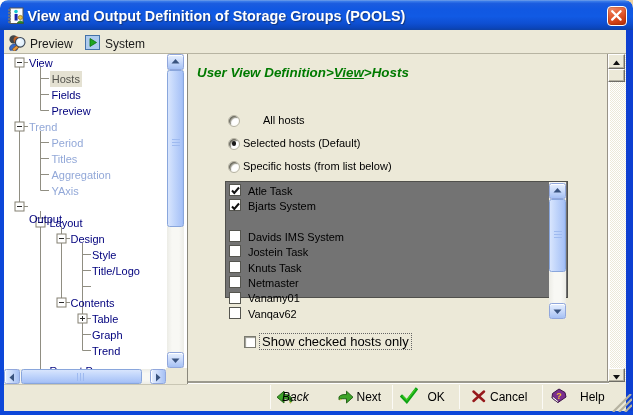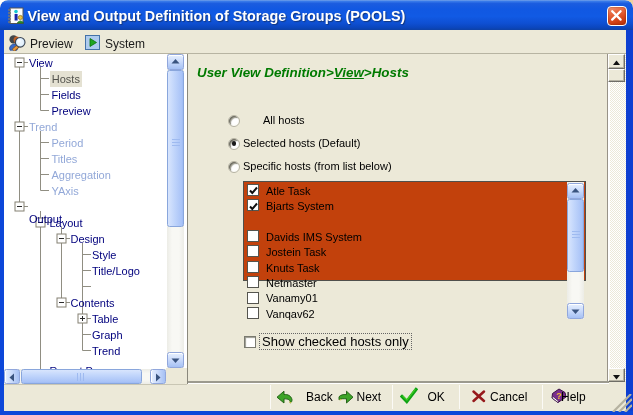--- a/index.html
+++ b/index.html
@@ -32,21 +32,21 @@
 .sthumbh{border:1px solid #89a6dc;border-radius:2.5px;background:linear-gradient(180deg,#d8e5fd 0%,#c2d6fb 40%,#a9c3f7 90%,#9cbaf4 100%);}
 .strackv{background:linear-gradient(90deg,#ececE6 0%,#f8f8f4 30%,#f8f8f4 70%,#ececE6 100%);}
 .strackh{background:linear-gradient(180deg,#ececE6 0%,#f8f8f4 30%,#f8f8f4 70%,#ececE6 100%);}
 
 #rpanel{left:188px;top:54px;width:420.5px;height:330px;background:#ECE9D8;}
 .blacktext{font-size:11px;color:#000;white-space:nowrap;}
 #crumb{left:197px;top:64.5px;font-size:13.4px;font-weight:bold;font-style:italic;color:#007A00;white-space:nowrap;}
 .radio{width:12px;height:12px;border-radius:50%;background:#fff;border:1px solid #B5B2A1;box-shadow:inset 1px 1px 0 #6E6D62, inset -1px -1px 0 #fdfdf8, inset 2px 2px 1px #9d9c90;}
 .rdot{width:4.5px;height:4.5px;border-radius:50%;background:#1a1a1a;left:2.8px;top:2.8px;}
 
-#listbox{left:243px;top:181px;width:342.5px;height:100px;border:1px solid #50504c;background:#c2410c;}
+#listbox{left:225px;top:181px;width:342.5px;height:117px;border:1px solid #50504c;background:#737373;}
 .lrow{position:absolute;left:0;width:100%;height:15.4px;}
 .lchk{position:absolute;left:2.5px;top:1.2px;width:12px;height:12px;background:#fff;border:1px solid #55554f;}
 .ltext{position:absolute;left:22px;top:1px;font-size:11px;line-height:15px;color:#000;white-space:nowrap;}
 .chkmark{position:absolute;left:0.5px;top:0.5px;}
 
 .cbtn{background:#ECE9D8;border-top:1px solid #fff;border-left:1px solid #fff;border-right:1px solid #6e6d66;border-bottom:1px solid #6e6d66;box-shadow:inset -1px -1px 0 #b5b2a3;}
 #ctrack{left:607px;top:54px;width:18.5px;height:328px;background:repeating-conic-gradient(#fff 0% 25%,#ECE9D8 0% 50%) 0 0/2px 2px;border-left:1px solid #979287;box-shadow:inset 1px 0 0 #fff, inset 2px 0 0 #fff;}
 
 #tbedge{left:3.5px;top:384px;width:183px;height:1px;background:#c9c6b4;}
 #groove{left:188px;top:381.3px;width:421px;height:2.4px;background:#9c9a8e;border-bottom:1.2px solid #fff;}
@@ -300,21 +300,21 @@
   <div class="abs bsep" style="left:269.5px;"></div>
   <div class="abs bsep" style="left:391.5px;"></div>
   <div class="abs bsep" style="left:459px;"></div>
   <div class="abs bsep" style="left:542px;"></div>
   <div class="abs" style="left:276px;top:389.5px;">
     <svg width="17" height="14" viewBox="0 0 17 14">
       <path d="M1,7.2 L8,1.2 L8,4.6 C12,4.1 15,5.8 16,9.5 C16.2,11.2 15.3,12.4 14.2,13 C14.6,10.4 12.8,8.6 8,8.9 L8,13 Z" fill="#3DA428" stroke="#1C5A10" stroke-width="0.9"></path>
       <path d="M13,11.5 L15.5,12.5 L14,13.2 Z" fill="#E8D63A"></path>
     </svg>
   </div>
-  <div class="abs btext" style="left:306px;">Back</div>
+  <div class="abs btext" style="left:282px;font-style:italic;">Back</div>
   <div class="abs" style="left:337.5px;top:389.5px;">
     <svg width="16" height="14" viewBox="0 0 16 14">
       <path d="M15,7.2 L8.5,1.2 L8.5,4.6 C5,4.2 2.5,5 1,6.8 L1,9.8 C3.2,8.6 5.5,8.5 8.5,8.9 L8.5,13 Z" fill="#3DA428" stroke="#1C5A10" stroke-width="0.9"></path>
       <path d="M1.5,9 L4,9.8 L2,10.5 Z" fill="#E8D63A"></path>
     </svg>
   </div>
   <div class="abs btext" style="left:356.5px;">Next</div>
   <div class="abs" style="left:399.5px;top:386.5px;">
     <svg width="18" height="18" viewBox="0 0 18 18">
       <path d="M2,9.5 L6.8,14.5 L16,2.5" fill="none" stroke="#0FA314" stroke-width="3.1" stroke-linecap="square"></path>
@@ -331,21 +331,21 @@
     </svg>
   </div>
   <div class="abs btext" style="left:490px;">Cancel</div>
   <div class="abs" style="left:550px;top:388px;">
     <svg width="18" height="17" viewBox="0 0 18 17">
       <path d="M2,10 L8,14.5 L16,9 L15,4.5 L9,1 L2.5,5.5 Z" fill="#7A2E8E" stroke="#3a1145" stroke-width="1"></path>
       <path d="M2,10 L8,14.5 L8.5,13 L3,8.5 Z" fill="#fff" stroke="#3a1145" stroke-width="0.7"></path>
       <text x="9" y="11" font-size="9" font-weight="bold" fill="#F0C030" text-anchor="middle" font-family="Liberation Sans">?</text>
     </svg>
   </div>
-  <div class="abs btext" style="left:561px;">Help</div>
+  <div class="abs btext" style="left:580px;">Help</div>
   <svg class="abs" style="left:605px;top:394px;" width="27" height="18" viewBox="0 0 27 18">
     <g stroke-width="2.2">
       <line x1="8" y1="18" x2="26" y2="0" stroke="#b5b2a0"></line>
       <line x1="14" y1="18" x2="27" y2="5" stroke="#b5b2a0"></line>
       <line x1="20" y1="18" x2="27" y2="11" stroke="#b5b2a0"></line>
     </g>
   </svg>
 </div>
 
 </body></html>

